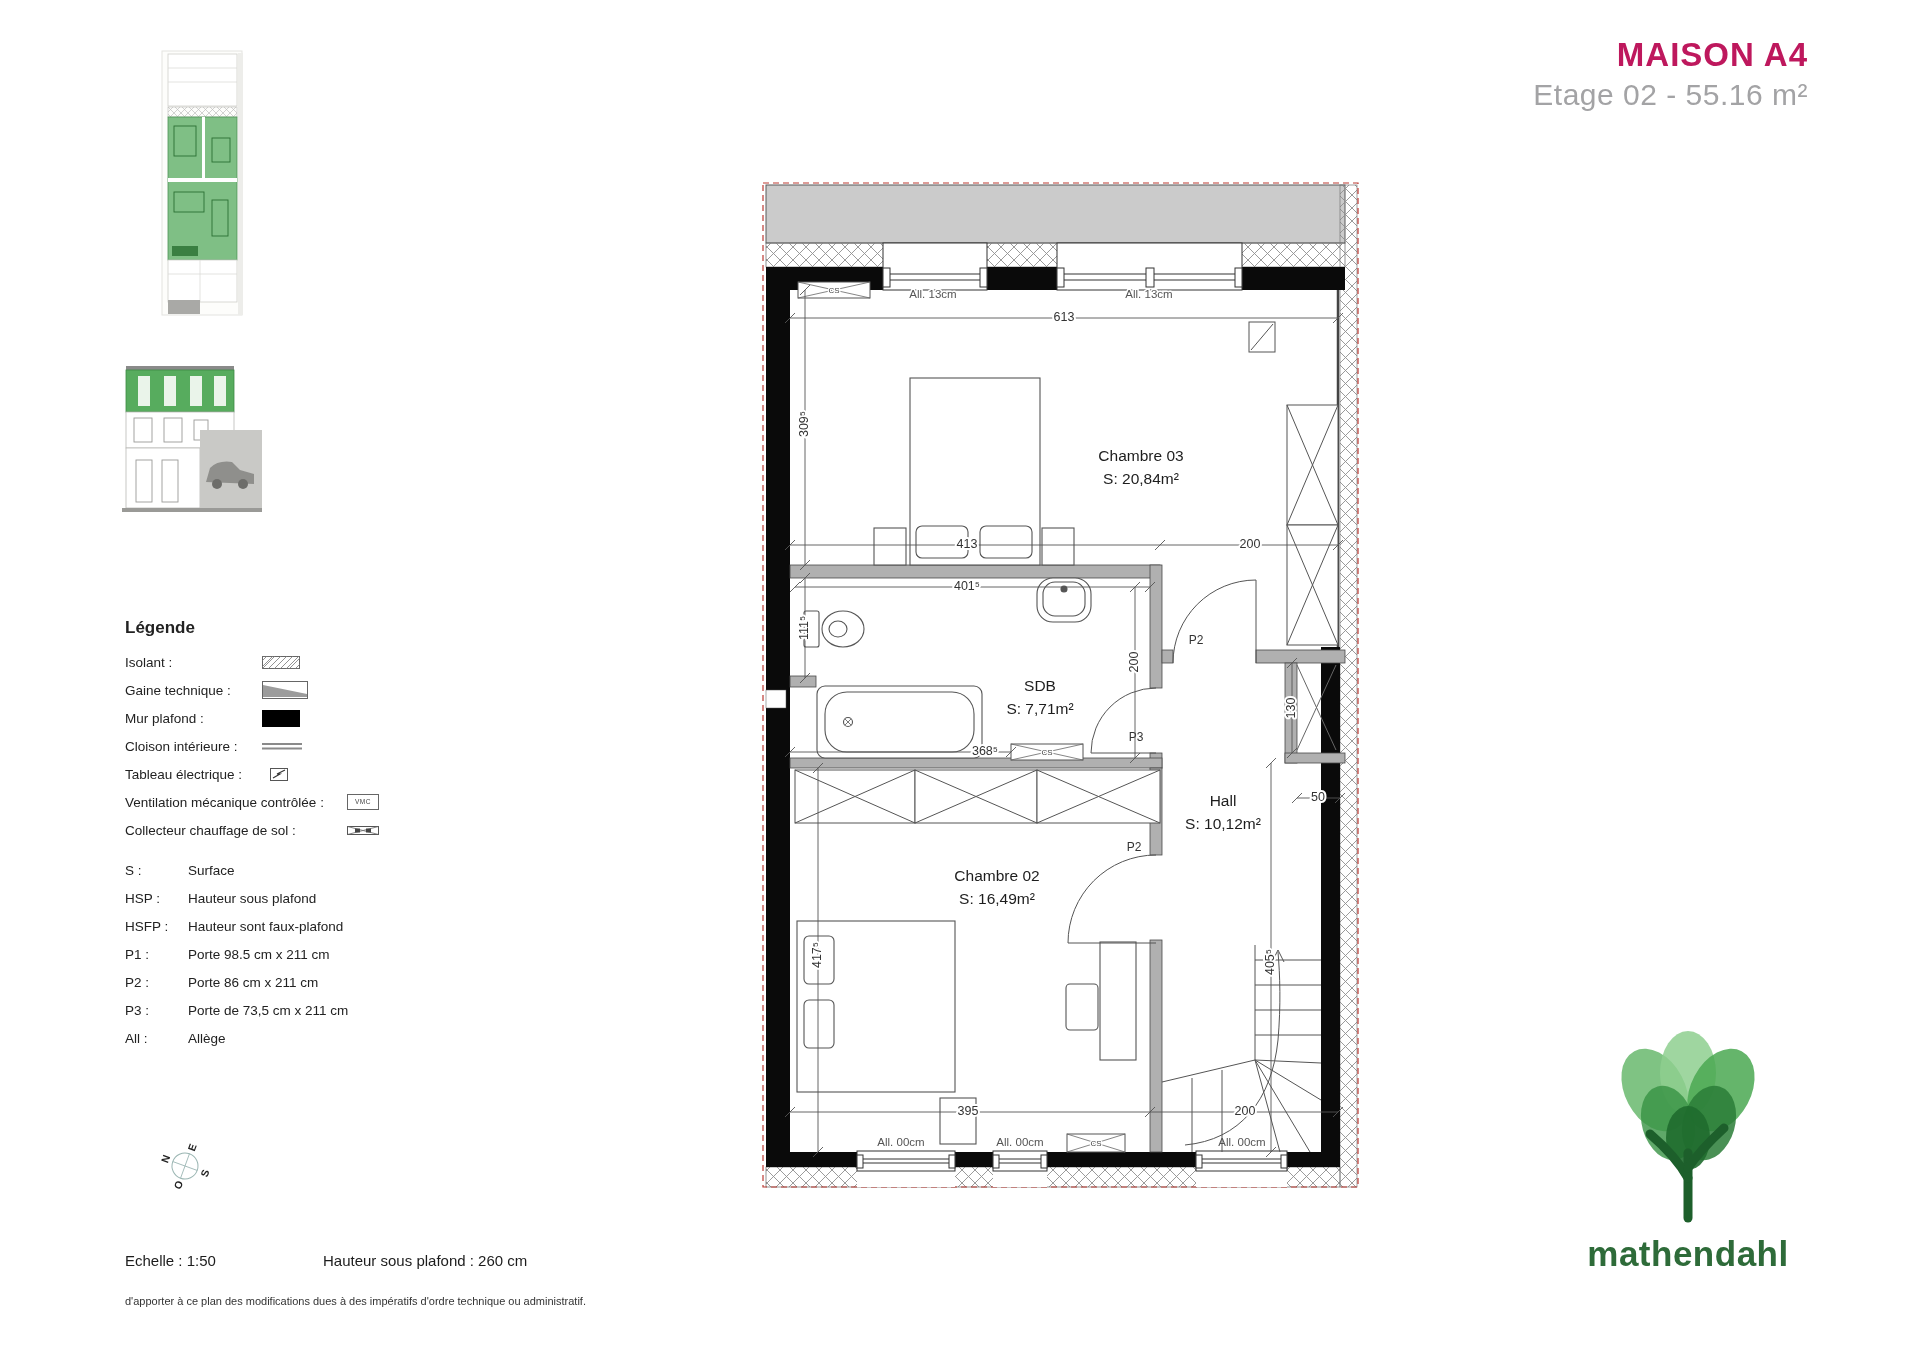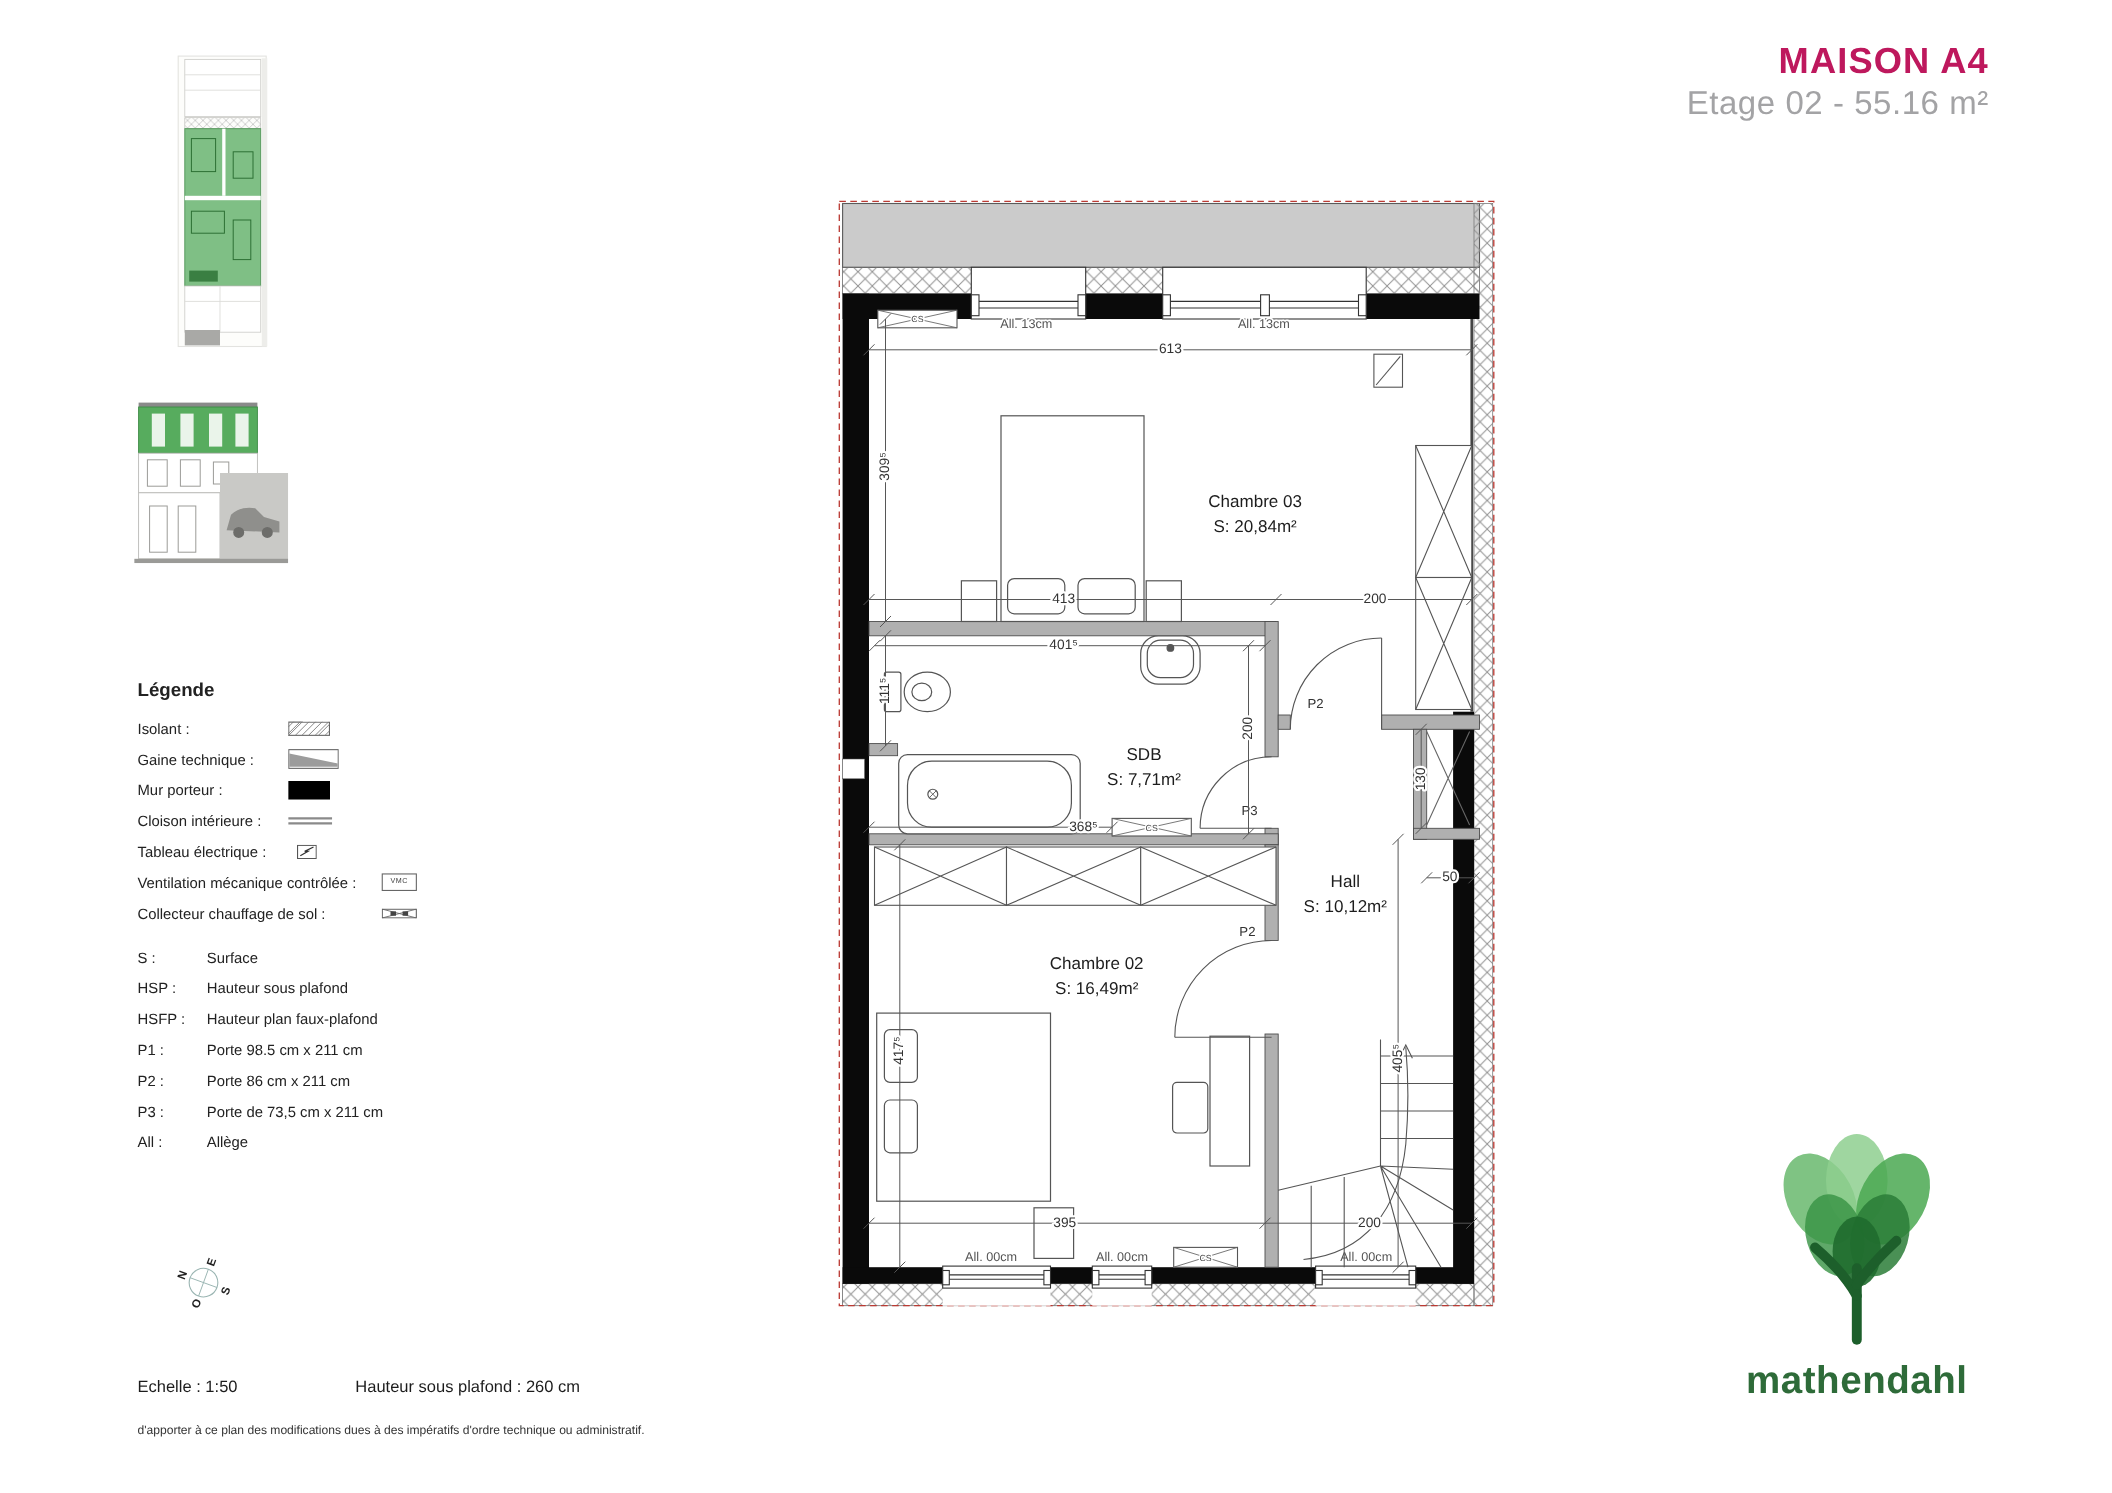--- a/index.html
+++ b/index.html
@@ -117,21 +117,21 @@
     <span>Gaine technique :</span>
     <span class="lsym" style="left:137px;">
       <svg width="46" height="18">
           <rect x="0.5" y="0.5" width="45" height="17" fill="#fff" stroke="#666"></rect>
       <path d="M1 16 L1 4 L45 13 L45 16 Z" fill="#9c9c9c"></path>
         </svg>
     </span>
   </div>
 
   <div class="lrow">
-    <span>Mur porteur :</span>
+    <span>Mur plafond :</span>
     <span class="lsym" style="left:137px;">
       <svg width="38" height="17">
           <rect x="0" y="0" width="38" height="17" fill="#000"></rect>
         </svg>
     </span>
   </div>
 
   <div class="lrow">
     <span>Cloison intérieure :</span>
     <span class="lsym" style="left:137px;">
@@ -175,21 +175,21 @@
     <div class="arow">
       <span class="ab">S :</span>
       <span>Surface</span>
       </div>
     <div class="arow">
       <span class="ab">HSP :</span>
       <span>Hauteur sous plafond</span>
       </div>
     <div class="arow">
       <span class="ab">HSFP :</span>
-      <span>Hauteur plan faux-plafond</span>
+      <span>Hauteur sont faux-plafond</span>
       </div>
     <div class="arow">
       <span class="ab">P1 :</span>
       <span>Porte 98.5 cm x 211 cm</span>
       </div>
     <div class="arow">
       <span class="ab">P2 :</span>
       <span>Porte 86 cm x 211 cm</span>
       </div>
     <div class="arow">

